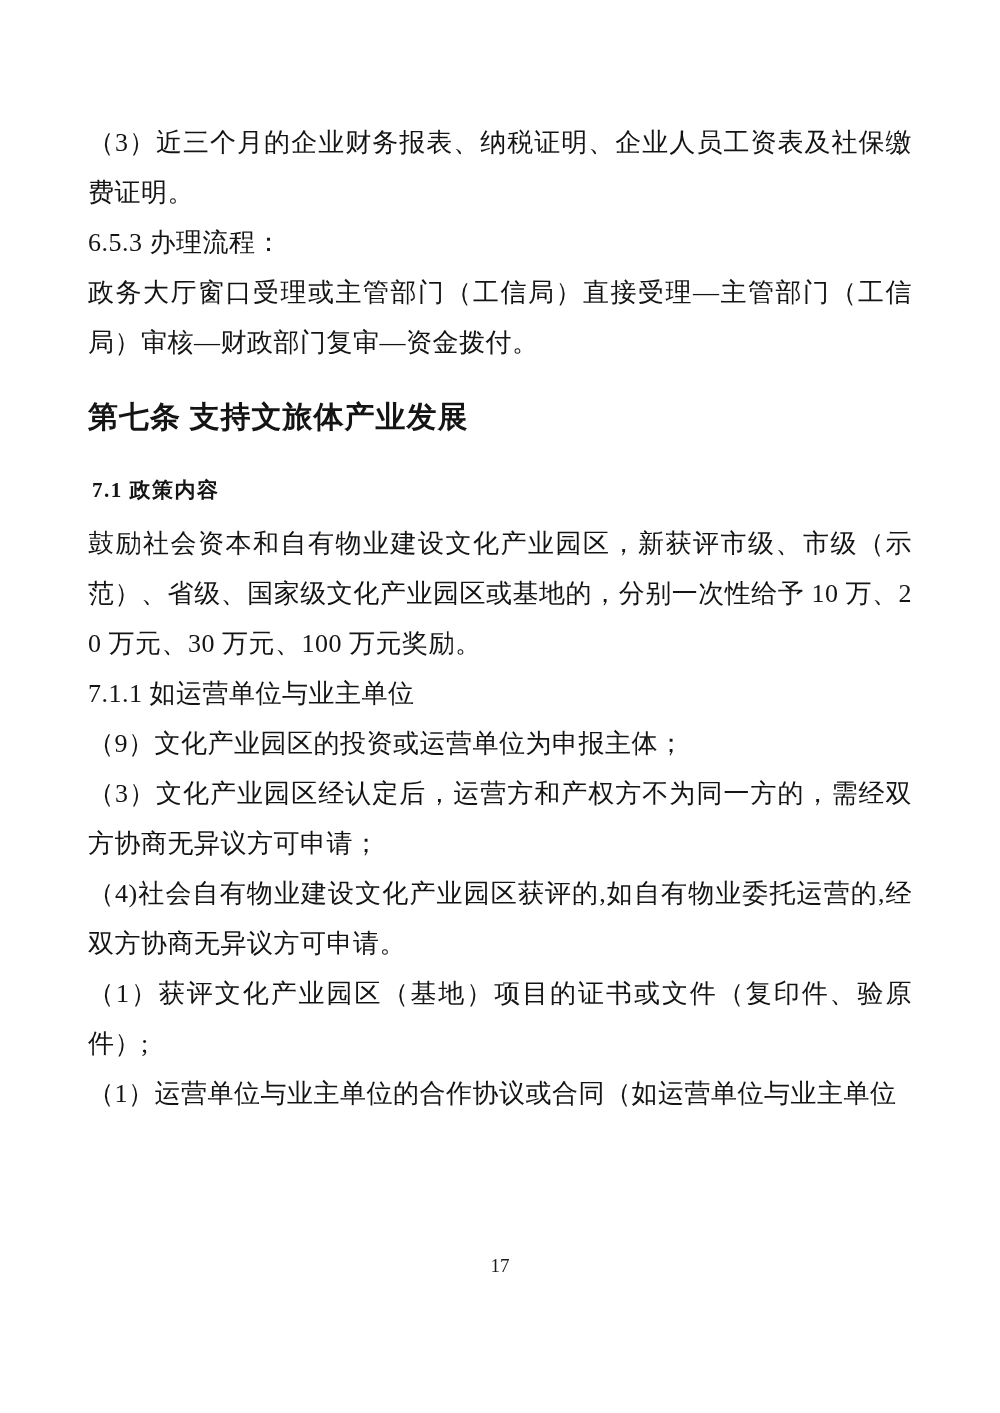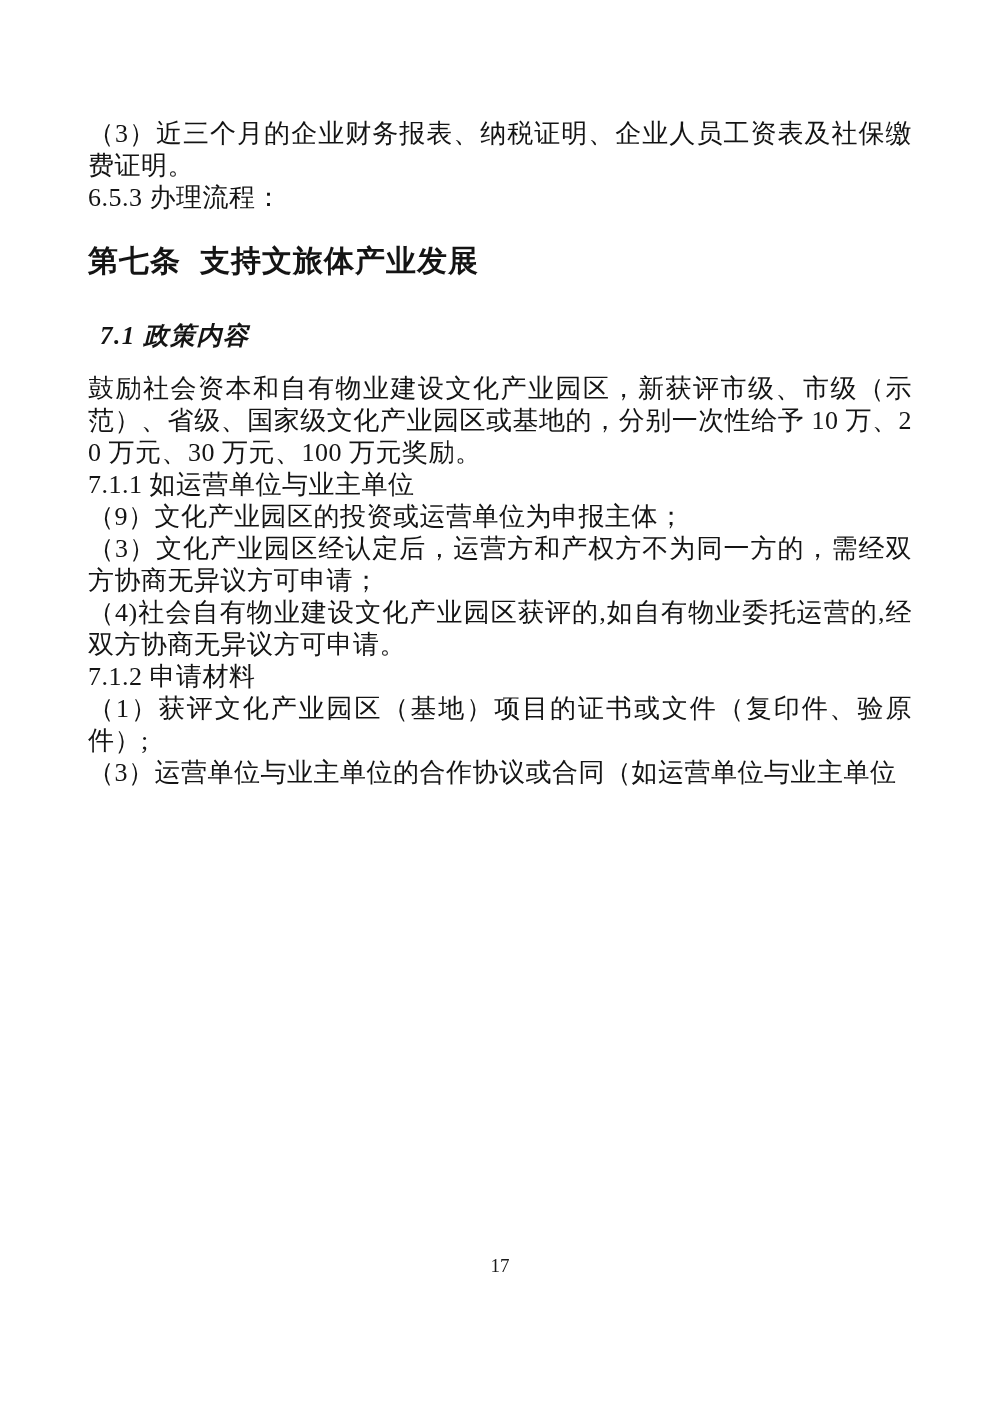--- a/index.html
+++ b/index.html
@@ -18,65 +18,64 @@
   }
   .content {
     position: absolute;
     left: 88px;
     top: 118px;
     width: 824px;
   }
   .para {
     margin: 0;
     font-size: 26px;
-    line-height: 32px;
+    line-height: 50px;
     text-align: justify;
     text-justify: inter-character;
     letter-spacing: 0.5px;
     word-break: break-all;
   }
   .chapter-heading {
     margin: 22px 0 21px 0;
     font-size: 30px;
     line-height: 54px;
     font-weight: 700;
-    font-family: Liberation Mono, monospace;
+    font-family: Liberation Serif, serif;
     letter-spacing: 1px;
   }
   .section-heading {
-    margin: 12px;
-    font-size: 25px;
+    margin: 4px;
+    font-size: 21px;
     line-height: 50px;
     font-weight: 700;
     letter-spacing: 1.5px;
-    font-style: italic;
   }
   .page-footer {
     position: absolute;
     left: 0;
     width: 1000px;
     top: 1253px;
     text-align: center;
     font-size: 19px;
     line-height: 26px;
     color: #1a1a1a;
   }
 </style>
 </head>
 <body>
 
 <div class="page">
   <div class="content">
     <p class="para">（3）近三个月的企业财务报表、纳税证明、企业人员工资表及社保缴费证明。</p>
     <p class="para">6.5.3 办理流程：</p>
+    <p class="para">政务大厅窗口受理或主管部门（工信局）直接受理—主管部门（工信局）审核—财政部门复审—资金拨付。</p>
     <h1 class="chapter-heading">第七条 支持文旅体产业发展</h1>
     <h2 class="section-heading">7.1 政策内容</h2>
     <p class="para">鼓励社会资本和自有物业建设文化产业园区，新获评市级、市级（示范）、省级、国家级文化产业园区或基地的，分别一次性给予 10 万、20 万元、30 万元、100 万元奖励。</p>
     <p class="para">7.1.1 如运营单位与业主单位</p>
     <p class="para">（9）文化产业园区的投资或运营单位为申报主体；</p>
     <p class="para">（3）文化产业园区经认定后，运营方和产权方不为同一方的，需经双方协商无异议方可申请；</p>
     <p class="para">（4)社会自有物业建设文化产业园区获评的,如自有物业委托运营的,经双方协商无异议方可申请。</p>
-    <p class="para">7.1.2 申请材料</p>
     <p class="para">（1）获评文化产业园区（基地）项目的证书或文件（复印件、验原件）;</p>
-    <p class="para">（3）运营单位与业主单位的合作协议或合同（如运营单位与业主单位</p>
+    <p class="para">（1）运营单位与业主单位的合作协议或合同（如运营单位与业主单位</p>
   </div>
   <div class="page-footer">17</div>
 </div>
 
 </body></html>

